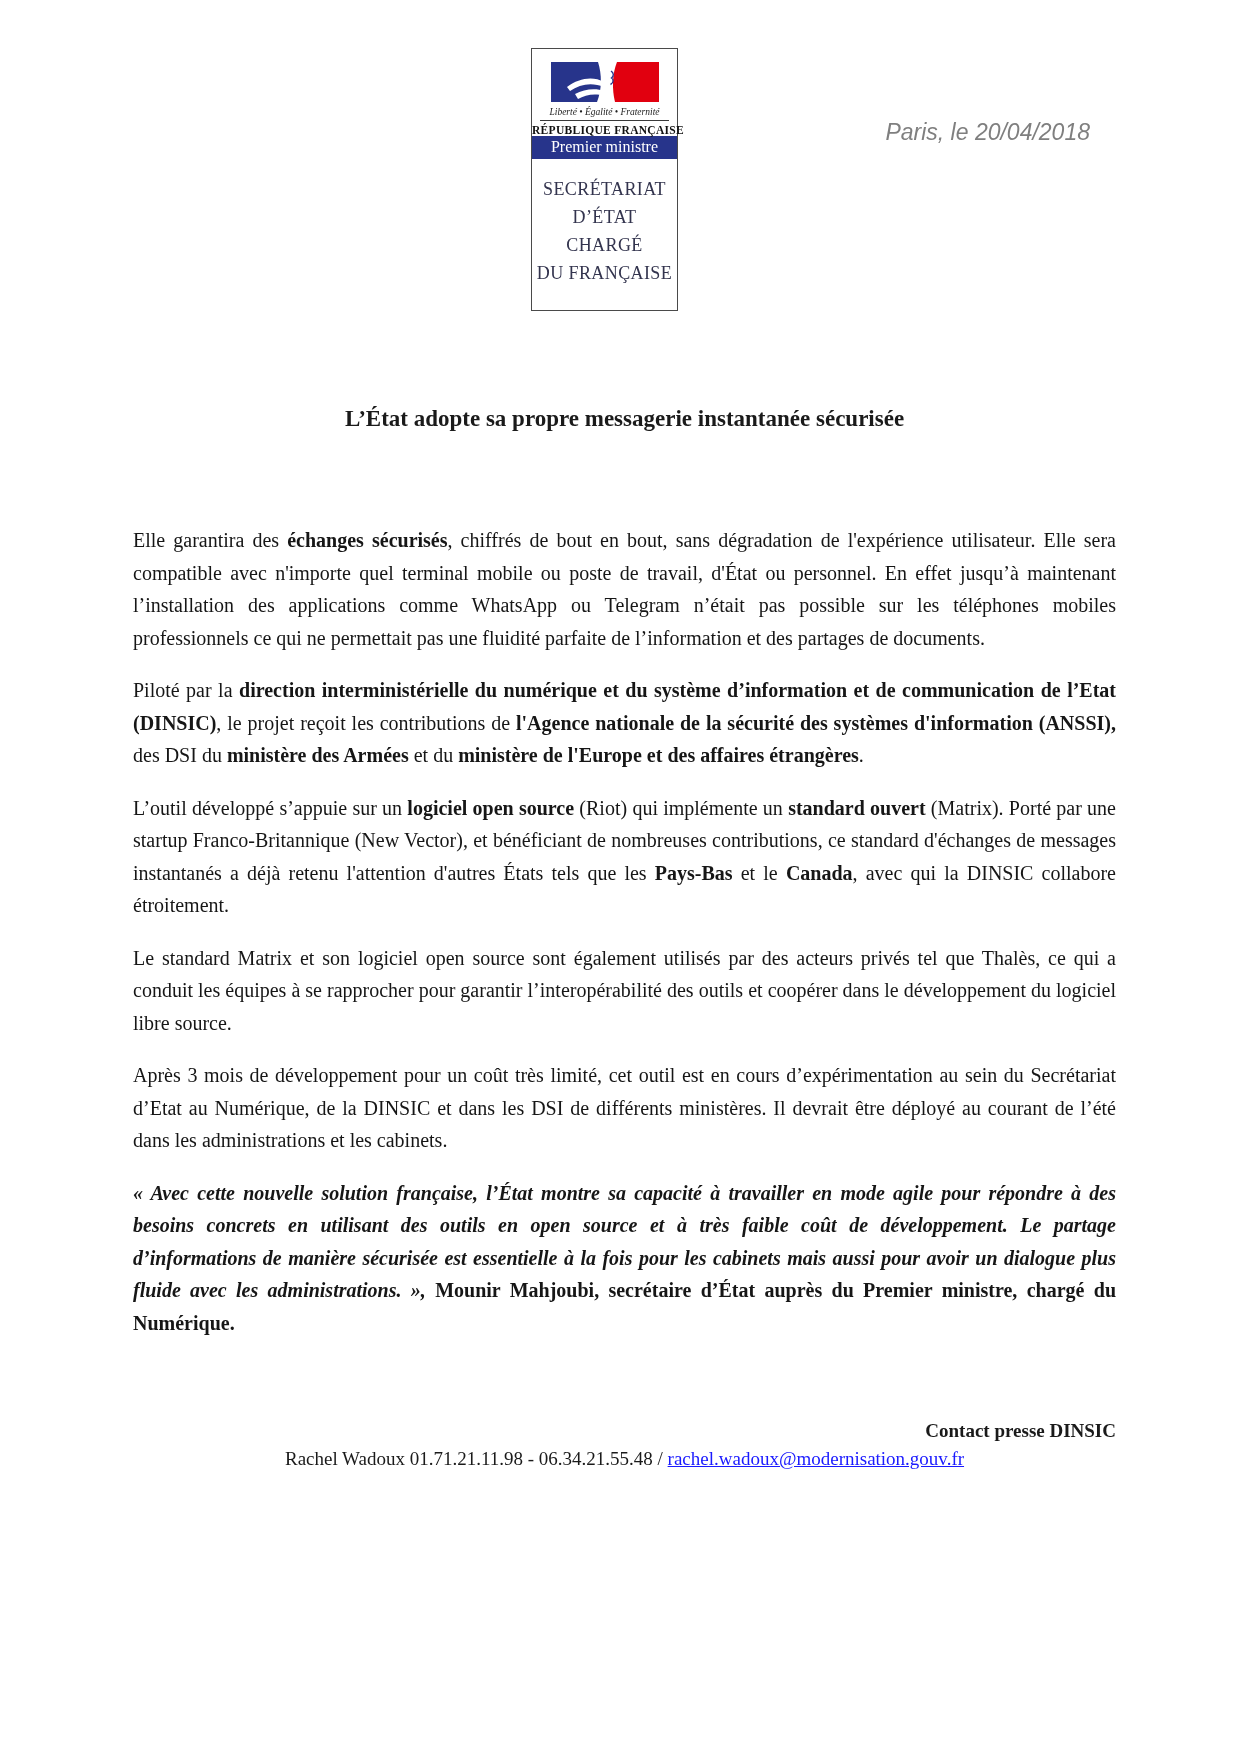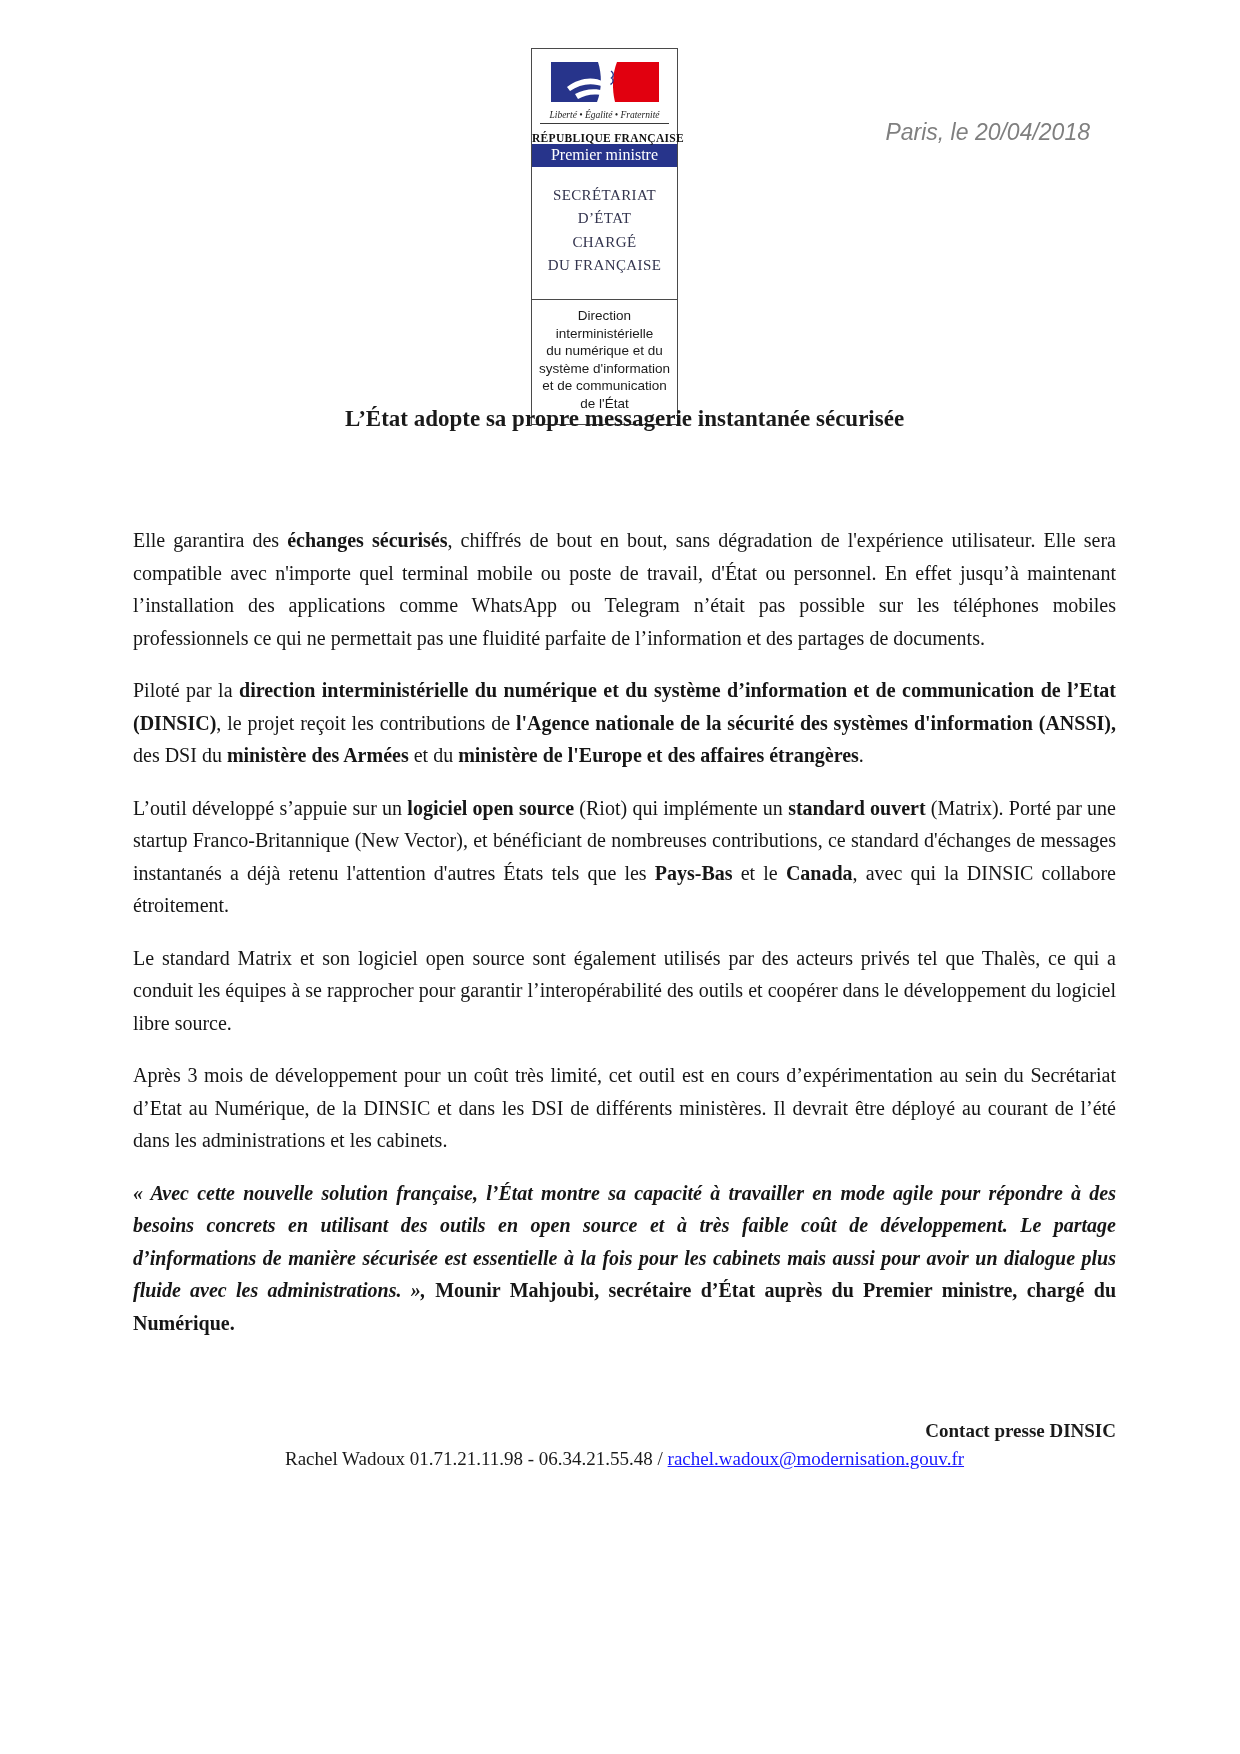--- a/index.html
+++ b/index.html
@@ -16,21 +16,21 @@
 
   
   .letterhead {
     position:absolute; left:531px; top:48px; width:147px;
     border:1px solid #4a4a4a;
     background:#fff;
     text-align:center;
   }
   .flag { margin:13px auto 5px auto; display:block; }
   .motto {
-    display:block; margin:8px 8px; padding-bottom:3px;
+    display:block; margin:0 8px; padding-bottom:3px;
     border-bottom:1px solid #3a3a3a;
     font-family:"Liberation Serif", serif;
     font-style:italic; font-size:9.5px; color:#222;
     white-space:nowrap;
   }
   .republic {
     display:block; margin-top:3px;
     font-family:"Liberation Serif", serif;
     font-weight:bold; font-size:11.5px; letter-spacing:.3px; color:#111;
     white-space:nowrap;
@@ -38,21 +38,21 @@
   .banner {
     padding:2px 0 3px 0;
     background:var(--banner-blue, #27348b);
     color:#fff;
     font-family:"Liberation Serif", serif;
     font-size:16px;
   }
   .secretariat {
     padding:17px 2px 22px 2px;
     font-family:"Liberation Serif", serif;
-    font-size:15px; line-height:1.55; letter-spacing:.4px;
+    font-size:18px; line-height:1.55; letter-spacing:.4px;
     color:#33344e;
   }
   .secretariat span { display:block; }
   .direction {
     border-top:1px solid #4a4a4a;
     padding:7px 1px 12px 1px;
     font-family:"Liberation Sans", sans-serif;
     font-size:13.5px; line-height:1.3; color:#1a1a1a;
   }
   .direction span { display:block; }
@@ -105,28 +105,20 @@
       <path d="M60 9 C63 11 63 14 60.5 16 C63 17.5 62.5 21 59.5 22.5" stroke="#27348b" stroke-width="1.4" fill="none"></path>
     </svg>
     <span class="motto">Liberté • Égalité • Fraternité</span>
     <span class="republic">RÉPUBLIQUE FRANÇAISE</span>
     <div class="banner">Premier ministre</div>
     <div class="secretariat">
       <span>SECRÉTARIAT D’ÉTAT</span>
       <span>CHARGÉ</span>
       <span>DU FRANÇAISE</span>
     </div>
-    <div class="direction">
-      <span>Direction</span>
-      <span>interministérielle</span>
-      <span>du numérique et du</span>
-      <span>système d'information</span>
-      <span>et de communication</span>
-      <span>de l'État</span>
-    </div>
   </div>
 
   <div class="dateline">Paris, le 20/04/2018</div>
 
   <div class="content">
     <h1 class="doc-title">L’État adopte sa propre messagerie instantanée sécurisée</h1>
 
     <div class="body-text">
       <p><span>Elle garantira des </span><span class="b">échanges sécurisés</span><span>, chiffrés de bout en bout, sans dégradation de l'expérience utilisateur. Elle sera compatible avec n'importe quel terminal mobile ou poste de travail, d'État ou personnel. En effet jusqu’à maintenant l’installation des applications comme WhatsApp ou Telegram n’était pas possible sur les téléphones mobiles professionnels ce qui ne permettait pas une fluidité parfaite de l’information et des partages de documents.</span></p>
       <p><span>Piloté par la </span><span class="b">direction interministérielle du numérique et du système d’information et de communication de l’Etat (DINSIC)</span><span>, le projet reçoit les contributions de </span><span class="b">l'Agence nationale de la sécurité des systèmes d'information (ANSSI),</span><span> des DSI du </span><span class="b">ministère des Armées</span><span> et du </span><span class="b">ministère de l'Europe et des affaires étrangères</span><span>.</span></p>

